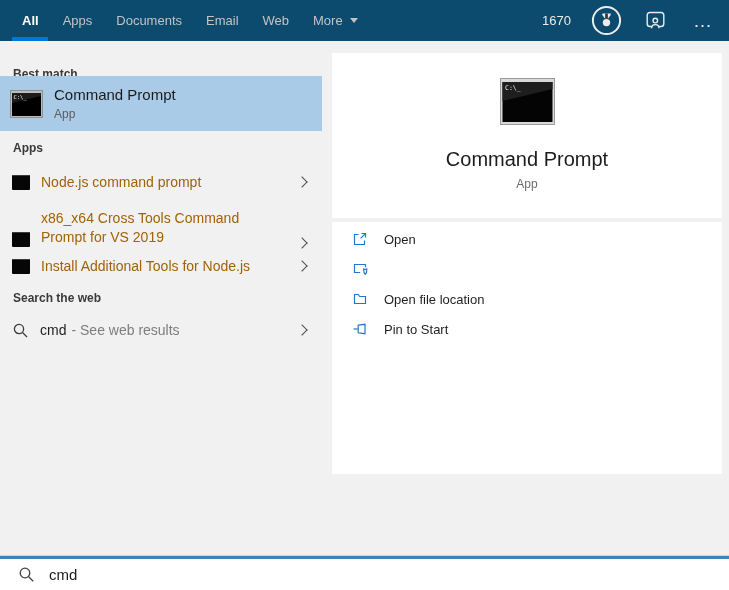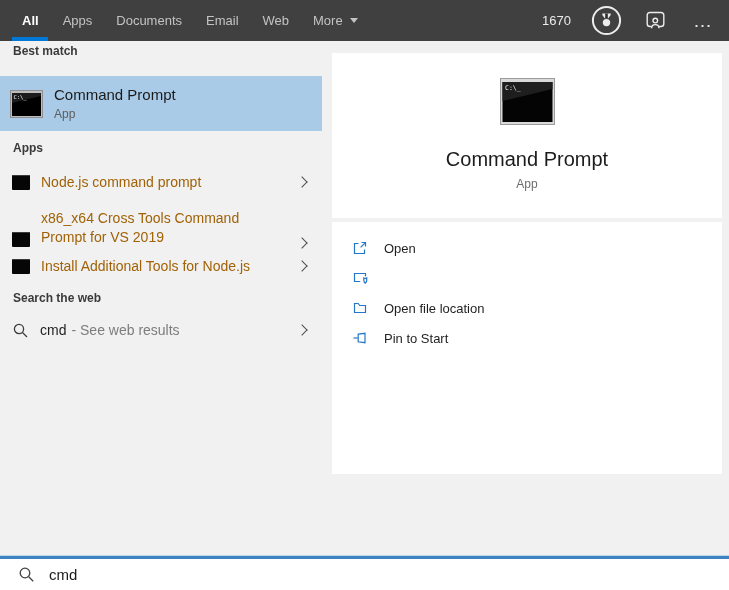--- a/index.html
+++ b/index.html
@@ -8,21 +8,21 @@
     position: relative;
     background: #f1f1f1;
     font-family: "Liberation Sans", sans-serif;
     color: #1b1b1b;
     overflow: hidden;
   }
 
   
   .topbar {
     position: absolute; top: 0; left: 0; width: 729px; height: 41px;
-    background: #404040; display: flex; align-items: stretch; padding-left: 22px;
+    background: #0c4a6e; display: flex; align-items: stretch; padding-left: 22px;
   }
   .tabs { display: flex; gap: 24px; }
   .tab { display: flex; align-items: center; font-size: 13px; color: #c3c3c3; position: relative; cursor: default; }
   .tab.selected { color: #ffffff; font-weight: bold; }
   .tab-underline {
     position: absolute; bottom: 0; left: 50%; transform: translateX(-50%);
     width: 36px; height: 4px; background: #0078d7;
   }
   .more-caret {
     width: 0; height: 0; margin-left: 7px;
@@ -30,21 +30,21 @@
     border-top: 5px solid #c3c3c3;
   }
   .topbar-right { margin-left: auto; display: flex; align-items: center; padding-right: 16px; }
   .rewards-points { font-size: 13px; color: #ebebeb; margin-right: 20px; }
   .medal-wrap { width: 31px; height: 31px; margin-right: 22px; }
   .person-wrap { width: 23px; height: 21px; margin-right: 26px; }
   .dots { color: #e8e8e8; font-size: 19px; letter-spacing: 1px; line-height: 10px; }
 
   
   .section-hdr { position: absolute; left: 13px; font-size: 12px; font-weight: 700; color: #3a3a3a; }
-  #hdr-best { top: 44px; }
+  #hdr-best { top: 67px; }
   #hdr-apps { top: 141px; }
   #hdr-web  { top: 291px; }
 
   .best-row {
     position: absolute; left: 0; top: 76px; width: 322px; height: 55px;
     background: #a9cbe8; display: flex; align-items: center; padding-left: 10px;
   }
   .best-icon { width: 33px; height: 28px; margin-right: 11px; flex: none; }
   .best-title { font-size: 15px; color: #1b1b1b; }
   .best-sub { font-size: 12px; color: #5d5d5d; margin-top: 4px; }
@@ -71,21 +71,21 @@
   .web-suffix { font-size: 14px; color: #7d7d7d; margin-left: 5px; }
   .web-mag { width: 17px; height: 17px; margin-right: 11px; flex: none; }
 
   
   .card { position: absolute; left: 332px; width: 390px; background: #ffffff; }
   #card-top { top: 53px; height: 165px; text-align: center; }
   .big-icon { width: 55px; height: 47px; margin: 25px auto 0; }
   .preview-title { margin-top: 23px; font-size: 20px; color: #1c1c1c; }
   .preview-sub { margin-top: 6px; font-size: 12px; color: #6d6d6d; }
 
-  #card-actions { top: 222px; height: 252px; padding-top: 11px; }
+  #card-actions { top: 222px; height: 252px; padding-top: 2px; }
   .action-row { height: 30px; display: flex; align-items: center; padding-left: 20px; cursor: pointer; }
   .action-icon { width: 16px; height: 16px; margin-right: 16px; flex: none; }
   .action-label { font-size: 13px; color: #1f1f1f; }
 
   
   .search-line-light { position: absolute; top: 555px; left: 0; width: 729px; height: 1px; background: #bcd9ee; }
   .search-line { position: absolute; top: 556px; left: 0; width: 729px; height: 3px; background: #3e82c0; }
   .searchbox {
     position: absolute; top: 559px; left: 0; width: 729px; height: 31px;
     background: #ffffff; display: flex; align-items: center; padding-left: 18px;

